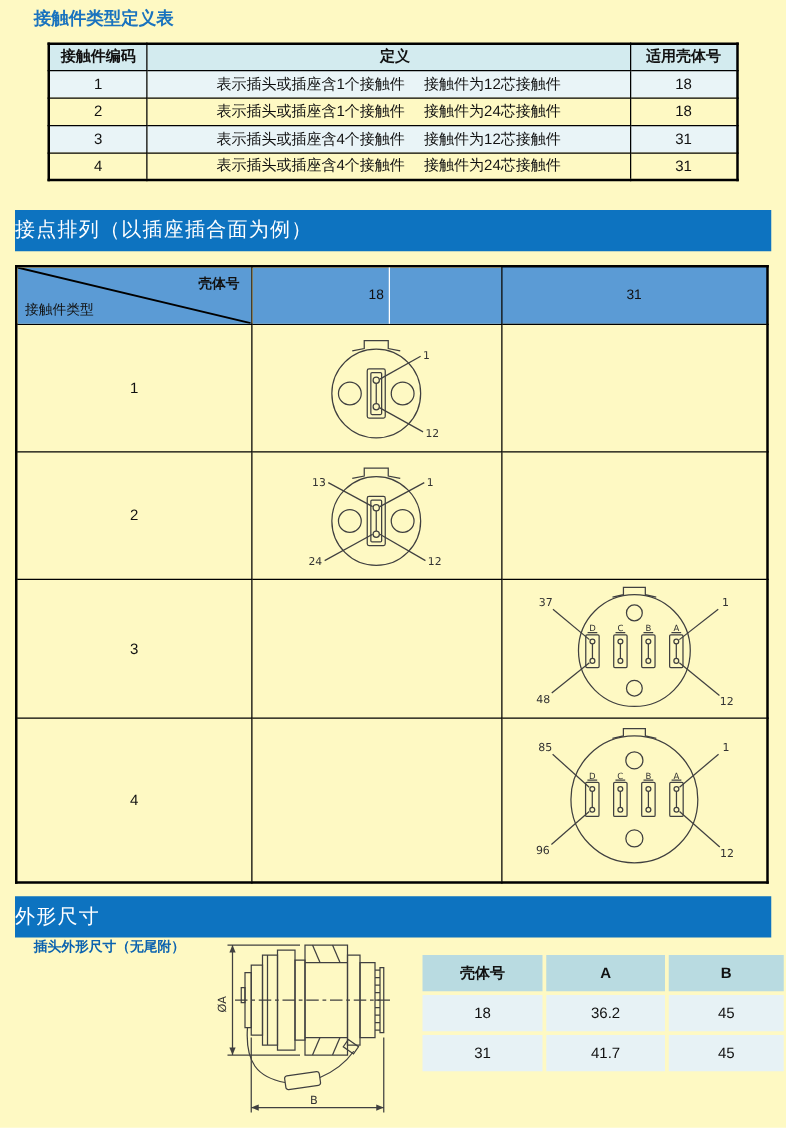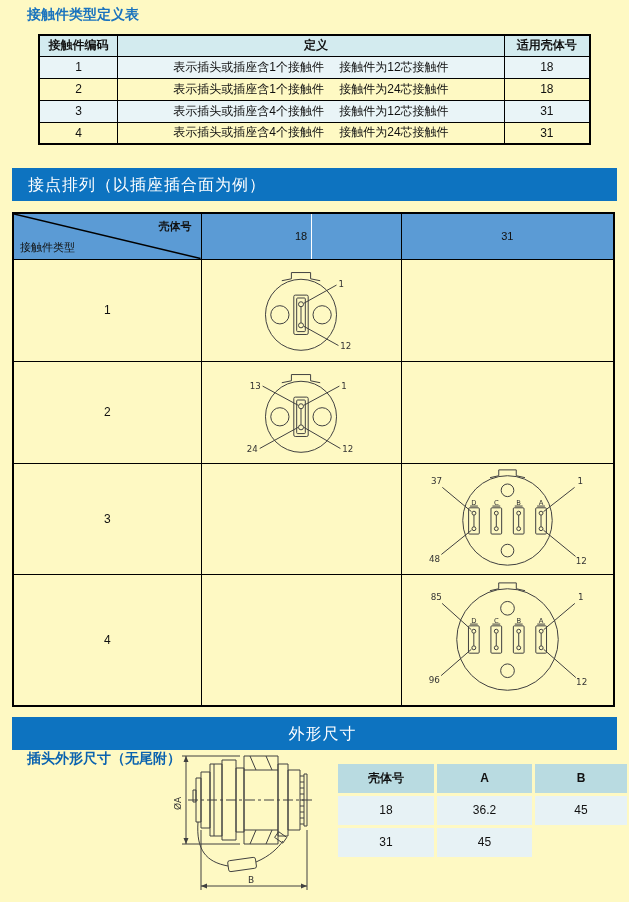--- a/index.html
+++ b/index.html
@@ -23,39 +23,39 @@
   .def-table td{border:1px solid #000;font-size:12px;text-align:center;vertical-align:middle;height:22px;padding:1px 2px;}
   .def-table tr.hd td{background:var(--def-header-cyan);font-weight:bold;height:21px;}
   .def-table tr.tint td{background:var(--def-row-tint);}
   .def-table{border:2px solid #000;}
   .def-table td.c-code{width:77px;}
   .def-table td.c-def{width:378px;padding-left:12px;}
   .def-table td.c-shell{width:84px;}
 
   
   .banner{position:absolute;left:12px;width:605px;height:33px;background:var(--banner-blue);
-          color:#fff;font-size:16px;line-height:33px;padding-left:16px;letter-spacing:1px;}
+          color:#fff;font-size:16px;line-height:33px;padding-left:0;letter-spacing:1px;}
   .banner1{top:168px;}
-  .banner2{top:717px;text-align:center;}
+  .banner2{top:717px;}
 
   
   .arr-table{position:absolute;left:12px;top:212px;width:601px;border-collapse:collapse;table-layout:fixed;border:2px solid #000;}
   .arr-table td{border:1.5px solid #000;vertical-align:middle;text-align:center;padding:0;}
   .arr-table tr.hd td{background:var(--table-header-blue);font-size:11px;height:46px;}
   .corner-cell{position:relative;}
   .corner-cell svg.diag{position:absolute;left:0;top:0;width:100%;height:100%;}
   .corner-top{position:absolute;top:5px;right:9px;font-size:11px;font-weight:bold;}
   .corner-bottom{position:absolute;bottom:4px;left:6px;font-size:11px;font-weight:normal;}
   .shell-18{position:relative;}
   .shell-18::after{content:"";position:absolute;left:55%;top:0;bottom:0;width:1.5px;background:#fff;}
   .type-cell{font-size:12px;}
   .diagram-cell svg{display:block;margin:0 auto;}
 
   
-  .subtitle{position:absolute;left:27px;top:750px;font-size:14px;font-weight:bold;color:#0b63af;}
+  .subtitle{position:absolute;left:27px;top:750px;font-size:11px;font-weight:bold;color:#0b63af;}
   .drawing{position:absolute;left:170px;top:738px;}
   .size-table{position:absolute;left:338px;top:764px;display:grid;grid-template-columns:96px 95px 92px;grid-gap:3px;}
   .size-table .cell{height:29px;line-height:29px;text-align:center;font-size:12px;}
   .size-table .hd{background:var(--size-header-bg);font-weight:bold;}
   .size-table .bd{background:var(--size-row-bg);}
 
   
   svg.tech *{vector-effect:non-scaling-stroke;}
   .tl{stroke:var(--line-dark);stroke-width:1;fill:none;}
   .tlabel{font-family:"DejaVu Sans",sans-serif;font-size:9px;fill:#333;}
@@ -321,16 +321,17 @@
   </div>
 
   <div class="size-table">
     <div class="cell hd">壳体号</div>
     <div class="cell hd">A</div>
     <div class="cell hd">B</div>
     <div class="cell bd">18</div>
     <div class="cell bd">36.2</div>
     <div class="cell bd">45</div>
     <div class="cell bd">31</div>
+    <div class="cell bd">41.7</div>
     <div class="cell bd">45</div>
   </div>
 
 </div>
 
 </body></html>

